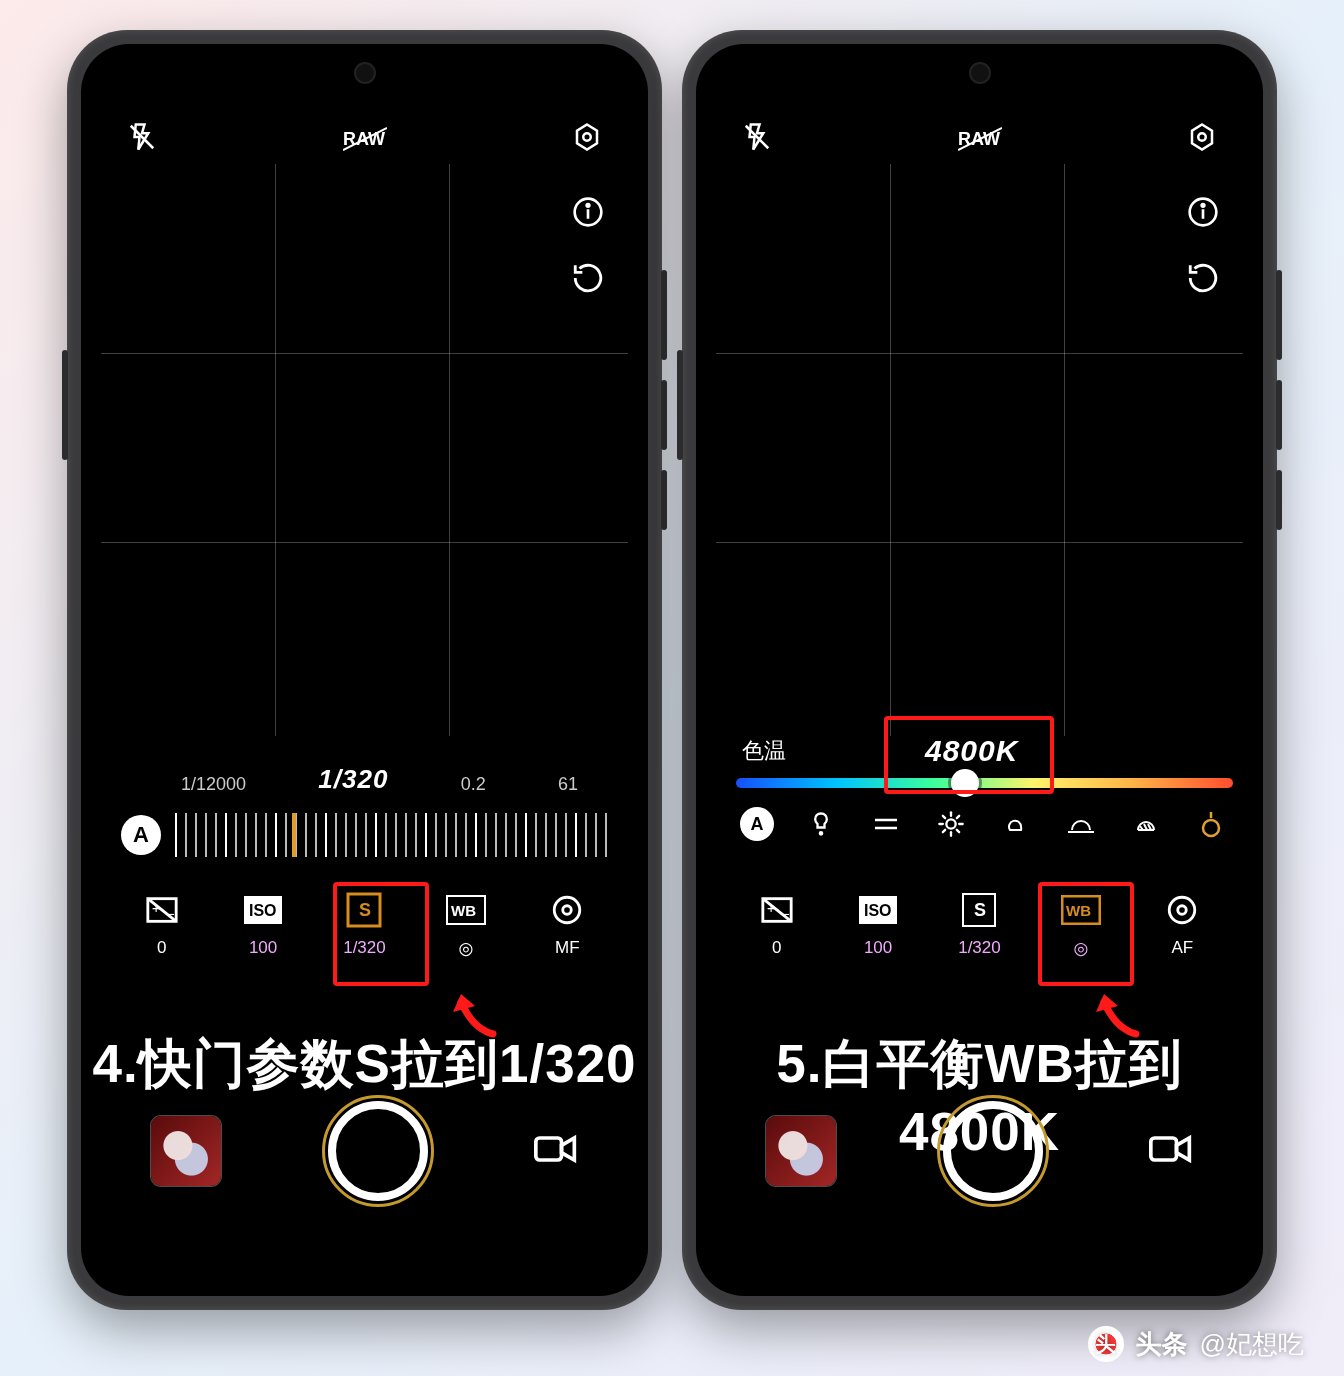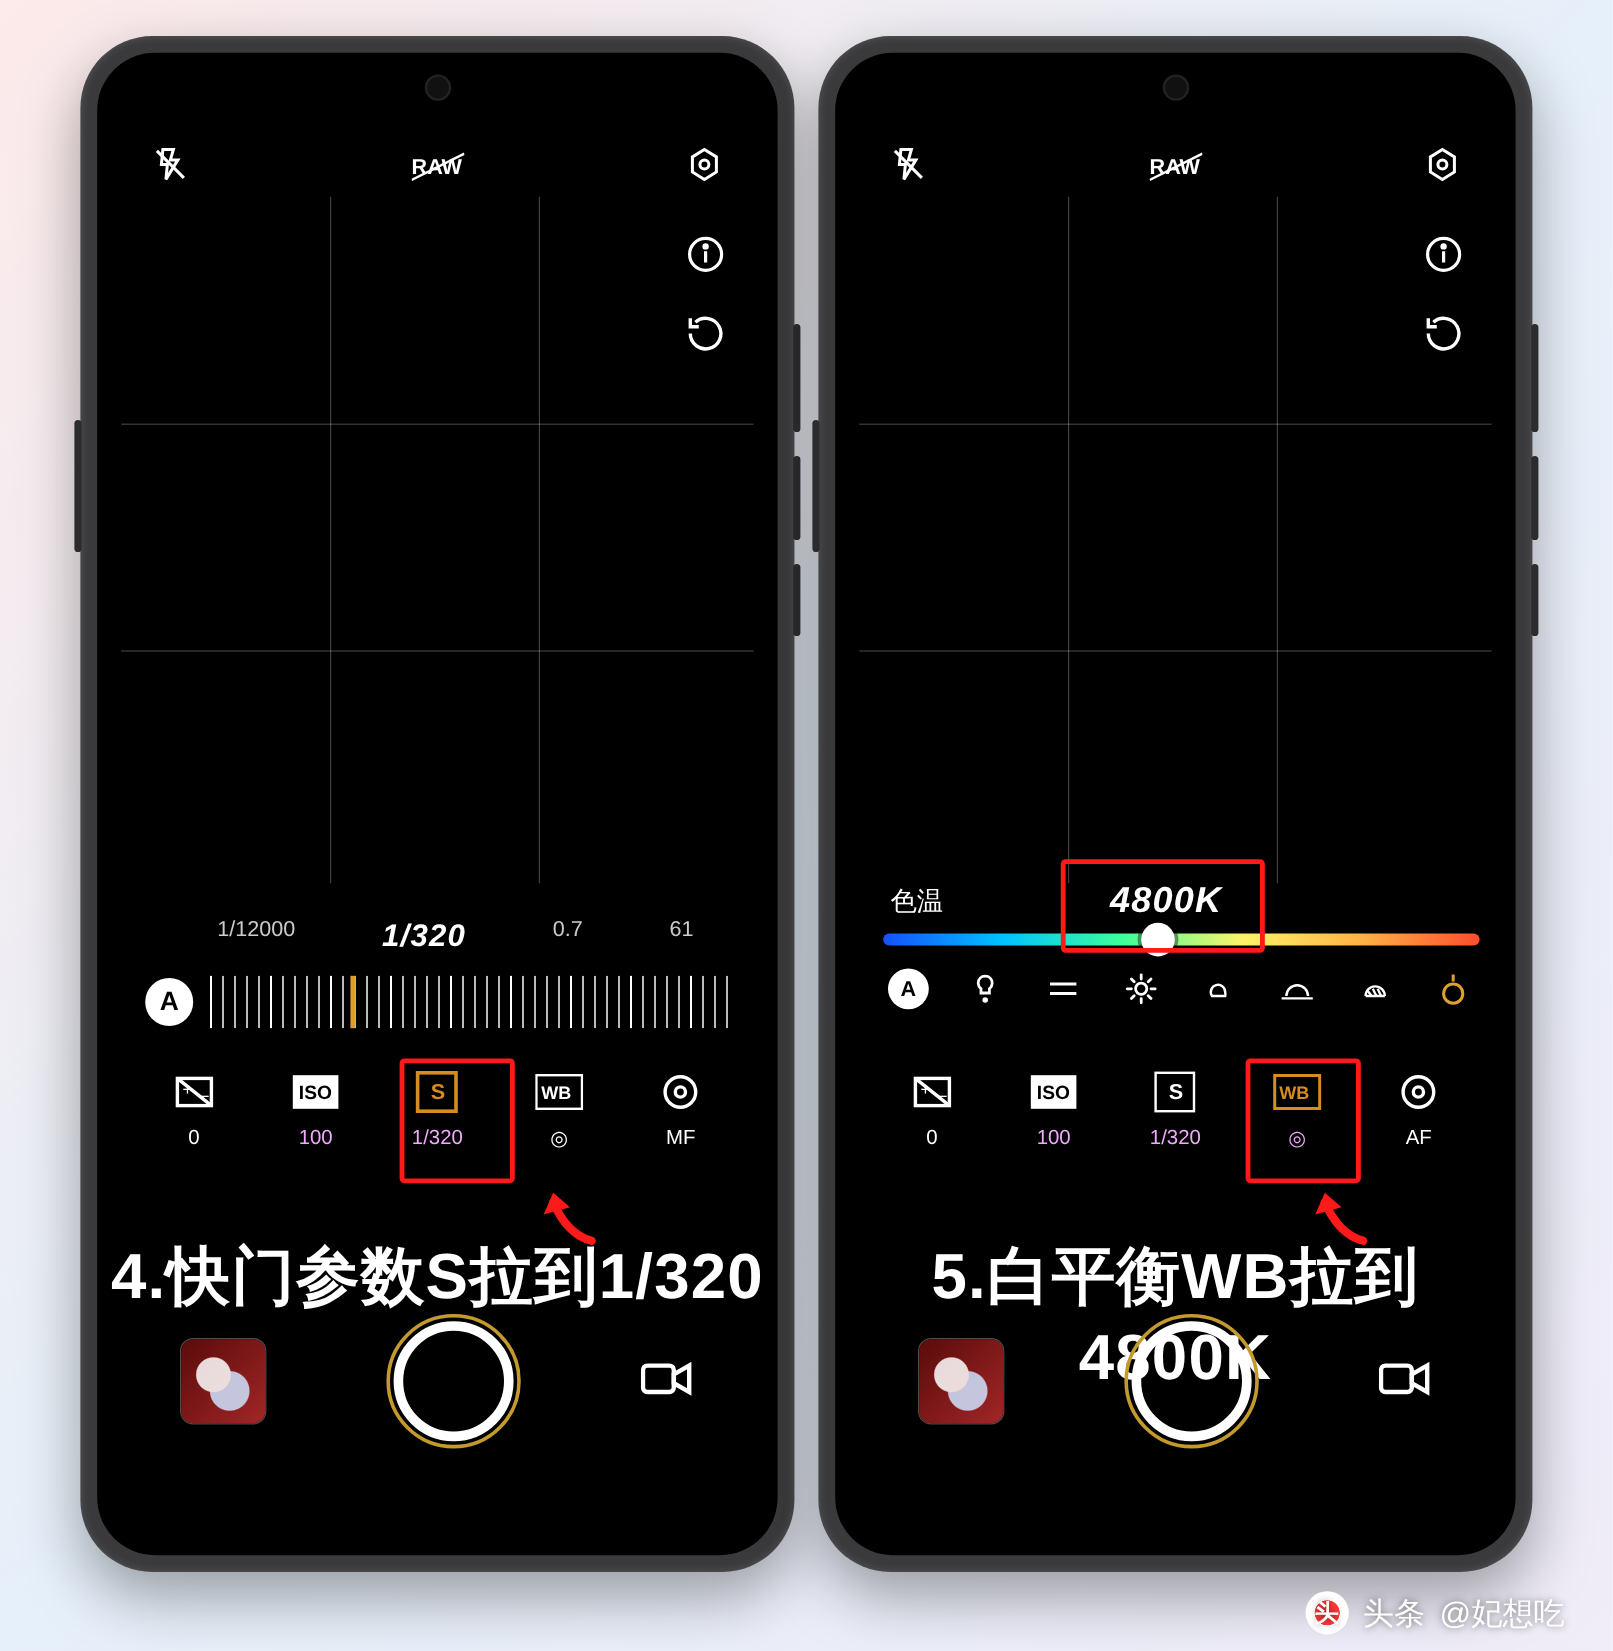--- a/index.html
+++ b/index.html
@@ -74,21 +74,21 @@
   .paramrow { position:absolute; left:0; right:0; top:848px; height:110px;
               display:flex; align-items:flex-start; justify-content:space-around;
               padding:0 30px; }
   .pitem { display:flex; flex-direction:column; align-items:center; gap:10px; width:90px; }
   .pitem .pbox { width:40px; height:36px; display:flex; align-items:center; justify-content:center; }
   .pval { font-size:17px; color:#fff; }
   .pval.orange { color:#f0abfc; }
   
   .sliderzone { position:absolute; left:40px; right:40px; top:720px; }
   .sliderlabels { display:flex; justify-content:space-between; color:#ccc; font-size:18px;
-                  padding:0 30px 10px 60px;}
+                  padding:0 30px 10px 60px;align-items:flex-end;}
   .sliderlabels .big { color:#fff; font-size:26px; font-style:italic; font-weight:700; letter-spacing:1px;}
   .ruler { height:60px; display:flex; align-items:center; }
   .ruler .A { width:40px;height:40px;border-radius:50%;background:#fff;color:#000;
               font-weight:700;font-size:22px;display:flex;align-items:center;justify-content:center;margin-right:14px;}
   .ticks { flex:1; height:44px; position:relative;
            background:repeating-linear-gradient(to right,#bbb 0 2px,transparent 2px 10px);
            -webkit-mask:linear-gradient(#000,#000); }
   .ticks::before{content:"";position:absolute;inset:0;
            background:repeating-linear-gradient(to right,#fff 0 2px,transparent 2px 50px);}
   .ticks .cursor{position:absolute;top:-4px;bottom:-4px;width:4px;background:#e09b2c;left:27%;}
@@ -105,21 +105,21 @@
   .wbicons { display:flex; align-items:center; justify-content:space-between; padding:0 4px; color:#fff; }
   .wbicons .A { width:34px;height:34px;border-radius:50%;background:#fff;color:#000;font-weight:700;
                 display:flex;align-items:center;justify-content:center;font-size:18px;}
   .wbicons .it{ width:36px;height:36px;display:flex;align-items:center;justify-content:center;}
   .wbicons svg{display:block;}
   .watermark { position:absolute; right:40px; bottom:14px; color:#fff; font-size:26px;
                display:flex; align-items:center; gap:12px; text-shadow:0 0 6px rgba(0,0,0,.5);}
   .watermark .logo{ width:36px;height:36px;border-radius:50%;
                background:radial-gradient(circle,#ff3b3b 40%,#fff 42%);
                display:flex;align-items:center;justify-content:center;color:#fff;font-size:20px;font-weight:700;}
-  .watermark .tt{font-weight:400;}
+  .watermark .tt{font-weight:700;}
 </style>
 </head>
 <body>
 
 <div class="phone">
  <div class="sidebtn"></div>
     <div class="sidebtn2"></div>
  <div class="screen">
    <div class="notch"></div>
 
@@ -164,21 +164,21 @@
      <div class="gv1"></div>
         <div class="gv2"></div>
         <div class="gh1"></div>
         <div class="gh2"></div>
    </div>
 
    <div class="sliderzone">
      <div class="sliderlabels">
        <span>1/12000</span>
        <span class="big">1/320</span>
-       <span>0.7</span>
+       <span>0.2</span>
        <span>61</span>
      </div>
      <div class="ruler">
        <div class="A">A</div>
        <div class="ticks">
             <div class="cursor"></div>
           </div>
      </div>
    </div>
 

